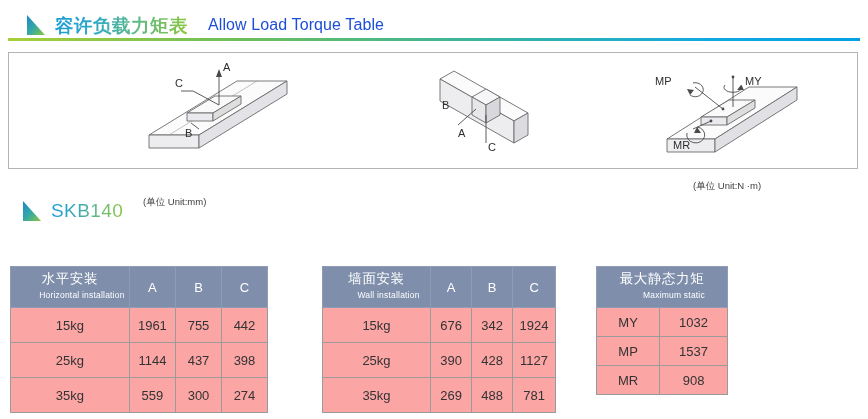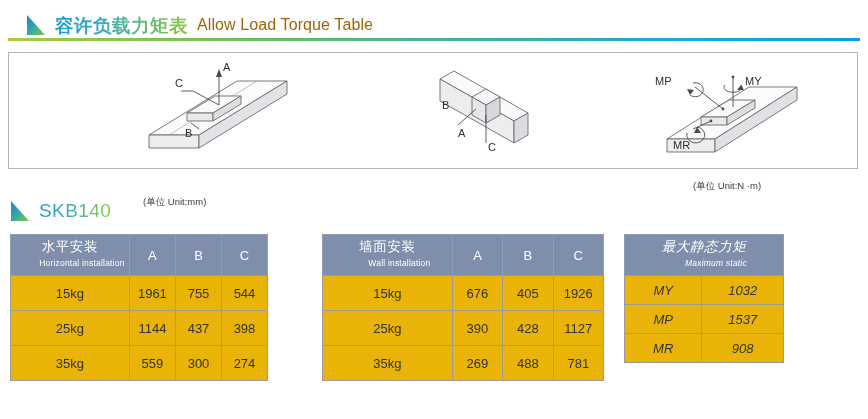--- a/index.html
+++ b/index.html
@@ -38,22 +38,22 @@
     font-weight: bold;
     letter-spacing: 0.5px;
     background-image: linear-gradient(100deg, #1b9bd8 0%, #2fa9c6 30%, #63bb7c 65%, #8cc63f 100%);
     -webkit-background-clip: text;
     background-clip: text;
     color: transparent;
     -webkit-text-fill-color: transparent;
   }
   .title-en {
     font-size: 16px;
-    color: #a16207;
-    margin-left: 9px;
+    color: #1d4ed8;
+    margin-left: 20px;
     font-weight: normal;
     letter-spacing: 0.1px;
   }
   .rule {
     position: absolute;
     left: 8px;
     top: 38px;
     width: 852px;
     height: 3px;
     background-image: linear-gradient(90deg, #a6ce39 0%, #6cbe5c 28%, #35b3a5 58%, #12a9e0 82%, #029fe3 100%);
@@ -81,36 +81,38 @@
     margin-left: 16px;
   }
 
   
   .model-head {
     position: absolute;
     left: 0;
     top: 200px;
     display: flex;
     align-items: center;
+    padding-left: 12px;
   }
   .model-name {
     font-size: 19px;
     letter-spacing: 0.4px;
     background-image: linear-gradient(100deg, #1b9bd8 0%, #36a8bd 35%, #6cbd72 70%, #8cc63f 100%);
     -webkit-background-clip: text;
     background-clip: text;
     color: transparent;
     -webkit-text-fill-color: transparent;
   }
 
   
   table {
     border-collapse: collapse;
     position: absolute;
     font-family: "Liberation Sans", "DejaVu Sans", sans-serif;
+    margin-top: 32px;
   }
   table td, table th {
     border: 1px solid #9b9b9b;
     text-align: center;
     vertical-align: middle;
     font-weight: normal;
     padding: 0;
   }
   thead th {
     background: #7e8eab;
@@ -131,26 +133,26 @@
     font-family: "Liberation Sans", "DejaVu Sans", sans-serif;
     padding-left: 24px;
   }
   thead th.axis {
     font-size: 13px;
   }
   tbody td {
     height: 34px;
     font-size: 13px;
     color: #333333;
-    background: #eab308;
+    background: #fca5a5;
   }
 
   #table-horizontal { left: 10px; top: 234px; width: 258px; }
-  #table-wall       { left: 322px; top: 234px; width: 282px; }
-  #table-static     { left: 624px; top: 234px; width: 160px; font-style: italic; }
+  #table-wall       { left: 322px; top: 234px; width: 234px; }
+  #table-static     { left: 596px; top: 234px; width: 132px; }
 
   #table-horizontal .c0, #table-wall .c0 { width: 120px; }
   #table-horizontal .cx, #table-wall .cx { width: 46px; }
   #table-static .s0 { width: 70px; }
   #table-static .s1 { width: 74px; }
   #table-static thead th { height: 40px; }
   #table-static tbody td { height: 28px; }
 </style>
 </head>
 <body>
@@ -273,21 +275,21 @@
       <th class="axis cx">A</th>
       <th class="axis cx">B</th>
       <th class="axis cx">C</th>
     </tr>
   </thead>
   <tbody>
     <tr>
       <td>15kg</td>
       <td>1961</td>
       <td>755</td>
-      <td>544</td>
+      <td>442</td>
     </tr>
     <tr>
       <td>25kg</td>
       <td>1144</td>
       <td>437</td>
       <td>398</td>
     </tr>
     <tr>
       <td>35kg</td>
       <td>559</td>
@@ -306,22 +308,22 @@
       </th>
       <th class="axis cx">A</th>
       <th class="axis cx">B</th>
       <th class="axis cx">C</th>
     </tr>
   </thead>
   <tbody>
     <tr>
       <td>15kg</td>
       <td>676</td>
-      <td>405</td>
-      <td>1926</td>
+      <td>342</td>
+      <td>1924</td>
     </tr>
     <tr>
       <td>25kg</td>
       <td>390</td>
       <td>428</td>
       <td>1127</td>
     </tr>
     <tr>
       <td>35kg</td>
       <td>269</td>

